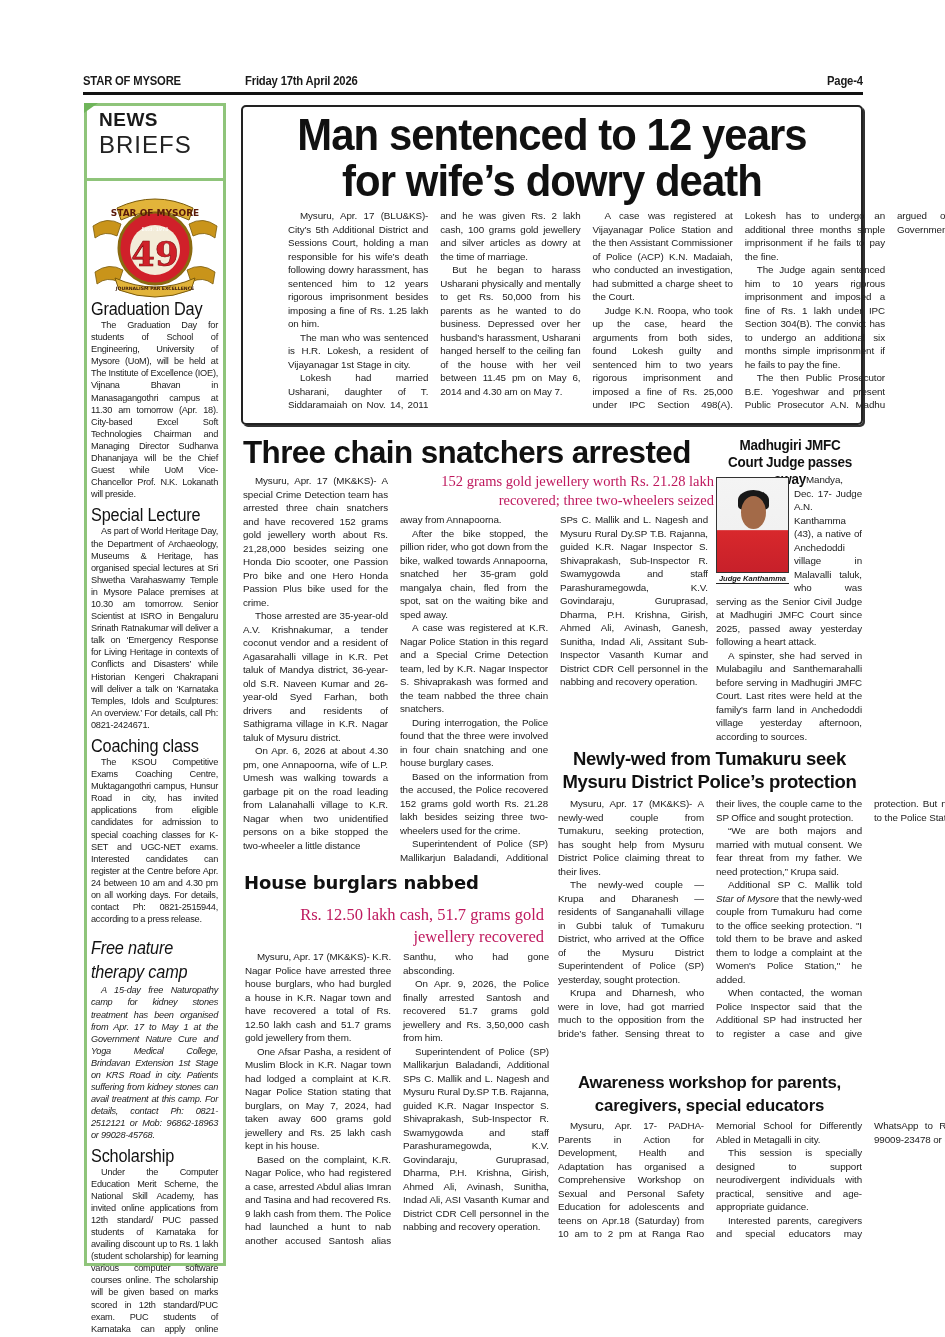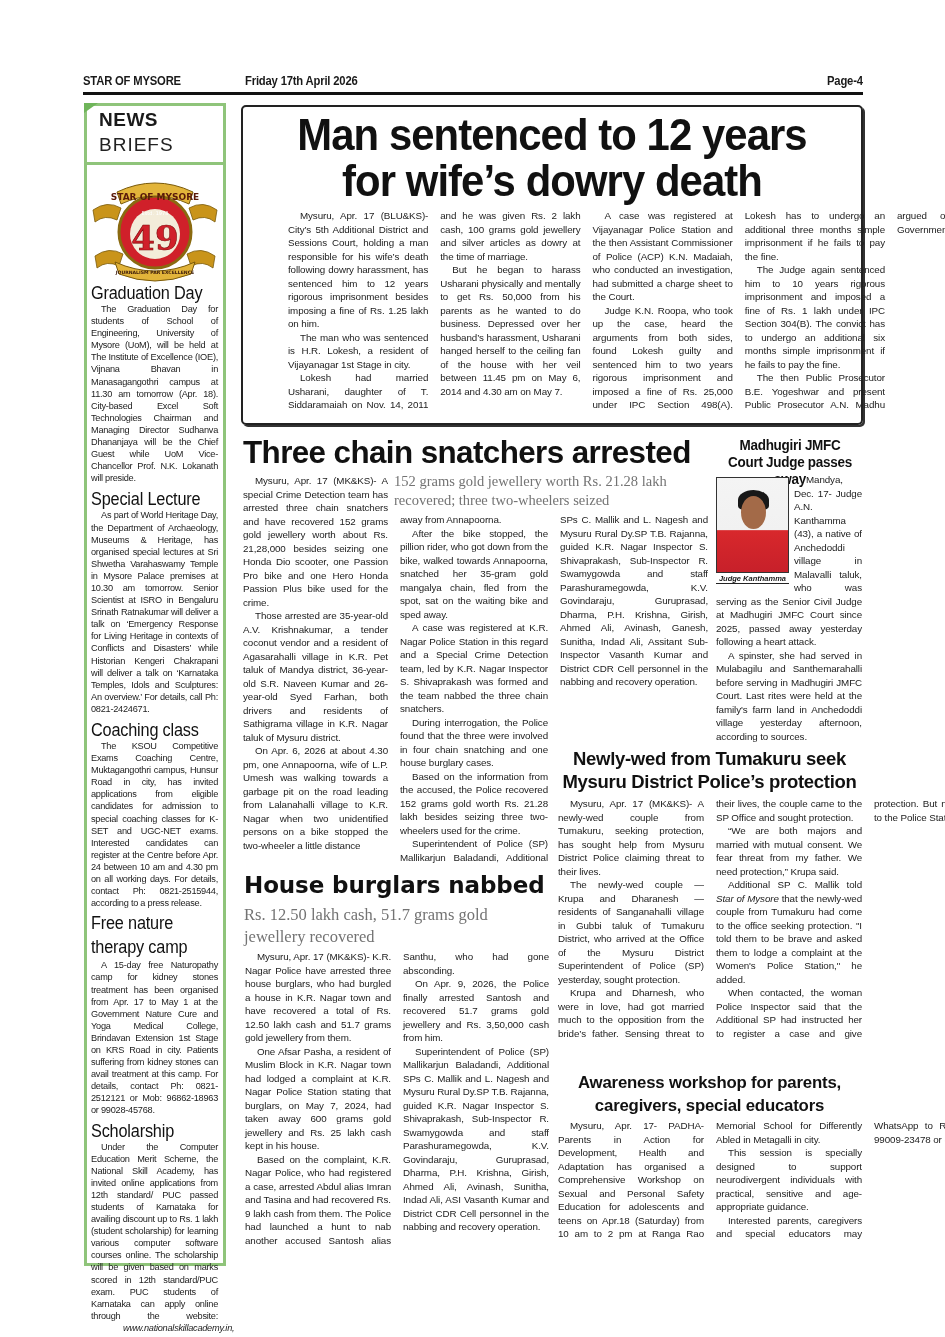--- a/index.html
+++ b/index.html
@@ -8,56 +8,56 @@
 
   .masthead { position: absolute; left: 83px; top: 74px; width: 780px; height: 18px; font-family: "Liberation Sans", sans-serif; font-weight: bold; font-size: 12.5px; letter-spacing: -0.2px; }
   .masthead .paper { position: absolute; left: 0; top: 0; transform: scaleX(0.9); transform-origin: left; }
   .masthead .date { position: absolute; left: 162px; top: 0; transform: scaleX(0.9); transform-origin: left; }
   .masthead .page { position: absolute; right: 0; top: 0; transform: scaleX(0.9); transform-origin: right; }
   .rule { position: absolute; left: 83px; top: 92px; width: 780px; height: 3px; background: #111; }
 
   
   .briefs { position: absolute; left: 84px; top: 103px; width: 142px; height: 1163px; border: 3px solid #8fc47a; background: #fff; }
   .briefs .corner { position: absolute; left: -3px; top: -3px; width: 0; height: 0; border-top: 10px solid #6fb55a; border-right: 14px solid transparent; }
-  .briefs-head { height: 59px; border-bottom: 3px solid #8fc47a; padding-left: 12px; padding-top: 3px; }
+  .briefs-head { height: 75px; border-bottom: 3px solid #8fc47a; padding-left: 12px; padding-top: 3px; }
   .briefs-head .news { font-weight: bold; font-size: 19px; letter-spacing: 0.5px; line-height: 22px; }
-  .briefs-head .br { font-size: 19px; letter-spacing: 1px; line-height: 28px; color: #222; }
+  .briefs-head .br { font-size: 24px; letter-spacing: 1px; line-height: 28px; color: #222; }
   .logo { position: relative; height: 112px; margin-top: 5px; }
   .brief { padding: 0 5px 0 4px; }
   .brief h3 { font-weight: normal; font-size: 17.5px; line-height: 19px; color: #111; letter-spacing: -0.2px; transform: scaleX(0.93); transform-origin: left; white-space: nowrap; margin-top: 2px; }
   .brief p { font-size: 9.2px; line-height: 12.1px; text-align: justify; text-indent: 10px; letter-spacing: -0.25px; color: #222; }
   .brief p em { font-weight: normal; font-style: italic; margin-left: 32px; }
 
   
   .lead { position: absolute; left: 241px; top: 105px; width: 622px; height: 320px; border: 2px solid #222; border-radius: 5px; box-shadow: 2px 2px 0 #333; }
   .lead h1 { text-align: center; font-family: "Liberation Sans", sans-serif; font-weight: bold; font-size: 45px; line-height: 46px; letter-spacing: -1px; margin-top: 5px; color: #111; transform: scaleX(0.93); }
   .cols { column-gap: 12px; column-fill: auto; }
   .cols p { font-size: 9.8px; line-height: 13.5px; text-align: justify; text-indent: 12px; letter-spacing: -0.1px; color: #222; }
   .lead .cols { position: absolute; left: 13px; top: 102px; width: 597px; height: 214px; column-count: 4; margin-left: 32px; }
 
   .headline { position: absolute; font-family: "Liberation Sans", sans-serif; font-weight: bold; color: #111; white-space: nowrap; }
-  .subdeck { position: absolute; font-family: "Liberation Serif", serif; color: #737373; text-align: left; }
+  .subdeck { position: absolute; font-family: "Liberation Serif", serif; color: #be185d; text-align: right; }
 
   .chain-h { left: 243px; top: 434px; font-size: 32px; letter-spacing: -0.6px; transform: scaleX(0.98); transform-origin: left; }
   .chain-deck { left: 394px; top: 472px; width: 320px; font-size: 14.5px; line-height: 19px; }
   .chain-col1 { position: absolute; left: 243px; top: 474px; width: 145px; height: 395px; }
   .chain-col23 { position: absolute; left: 400px; top: 513px; width: 308px; height: 356px; column-count: 2; }
 
   .judge-h { left: 716px; top: 437px; width: 148px; text-align: center; font-size: 14.5px; line-height: 17px; letter-spacing: -0.3px; white-space: normal; transform: scaleX(0.93); transform-origin: center; }
   .judge-body { position: absolute; left: 716px; top: 473px; width: 146px; height: 270px; }
   .judge-photo { float: left; width: 73px; height: 109px; margin: 4px 5px 2px 0; }
   .judge-photo .img { width: 73px; height: 96px; border: 1px solid #333; background: linear-gradient(180deg, #f4f4f4 0%, #f1f1f1 55%, #d8282c 56%, #c7202a 100%); position: relative; overflow: hidden; }
   .judge-photo .face { position: absolute; left: 24px; top: 18px; width: 25px; height: 33px; border-radius: 50%; background: #a36a48; }
   .judge-photo .hair { position: absolute; left: 21px; top: 12px; width: 31px; height: 20px; border-radius: 50% 50% 20% 20%; background: #181818; }
   .judge-photo .caption { font-size: 7.5px; font-style: italic; font-weight: bold; border-bottom: 1px solid #222; text-align: center; padding-top: 1px; }
 
   .tumk-h { left: 557px; top: 747px; width: 305px; text-align: center; font-size: 18.5px; line-height: 23px; letter-spacing: -0.3px; white-space: normal; }
   .tumk-cols { position: absolute; left: 558px; top: 797px; width: 304px; height: 268px; column-count: 2; }
 
-  .burg-h { left: 244px; top: 872px; font-size: 23px; letter-spacing: -0.1px; font-family: "DejaVu Sans", sans-serif; transform: scaleX(1.0); }
+  .burg-h { left: 244px; top: 872px; font-size: 18px; letter-spacing: -0.1px; font-family: "DejaVu Sans", sans-serif; transform: scaleX(1.0); }
   .burg-deck { left: 244px; top: 904px; width: 300px; font-size: 16.5px; line-height: 22px; }
   .burg-cols { position: absolute; left: 245px; top: 950px; width: 304px; height: 312px; column-count: 2; }
 
   .aw-h { left: 557px; top: 1071px; width: 305px; text-align: center; font-size: 16.8px; line-height: 23px; letter-spacing: -0.2px; white-space: normal; }
   .aw-cols { position: absolute; left: 558px; top: 1119px; width: 304px; height: 148px; column-count: 2; }
 </style>
 </head>
 <body>
 
 <div class="masthead">
@@ -96,21 +96,21 @@
     <p>The Graduation Day for students of School of Engineering, University of Mysore (UoM), will be held at The Institute of Excellence (IOE), Vijnana Bhavan in Manasagangothri campus at 11.30 am tomorrow (Apr. 18). City-based Excel Soft Technologies Chairman and Managing Director Sudhanva Dhananjaya will be the Chief Guest while UoM Vice-Chancellor Prof. N.K. Lokanath will preside.</p>
   </div>
   <div class="brief" style="margin-top:6px;">
     <h3>Special Lecture</h3>
     <p>As part of World Heritage Day, the Department of Archaeology, Museums &amp; Heritage, has organised special lectures at Sri Shwetha Varahaswamy Temple in Mysore Palace premises at 10.30 am tomorrow. Senior Scientist at ISRO in Bengaluru Srinath Ratnakumar will deliver a talk on ‘Emergency Response for Living Heritage in contexts of Conflicts and Disasters’ while Historian Kengeri Chakrapani will deliver a talk on ‘Karnataka Temples, Idols and Sculptures: An overview.’ For details, call Ph: 0821-2424671.</p>
   </div>
   <div class="brief" style="margin-top:6px;">
     <h3>Coaching class</h3>
     <p>The KSOU Competitive Exams Coaching Centre, Muktagangothri campus, Hunsur Road in city, has invited applications from eligible candidates for admission to special coaching classes for K-SET and UGC-NET exams. Interested candidates can register at the Centre before Apr. 24 between 10 am and 4.30 pm on all working days. For details, contact Ph: 0821-2515944, according to a press release.</p>
   </div>
-  <div class="brief" style="margin-top:2px;">
+  <div class="brief" style="margin-top:11px;font-style:italic;">
     <h3 style="white-space:normal; width:110px; line-height:24px;">Free nature therapy camp</h3>
     <p>A 15-day free Naturopathy camp for kidney stones treatment has been organised from Apr. 17 to May 1 at the Government Nature Cure and Yoga Medical College, Brindavan Extension 1st Stage on KRS Road in city. Patients suffering from kidney stones can avail treatment at this camp. For details, contact Ph: 0821-2512121 or Mob: 96862-18963 or 99028-45768.</p>
   </div>
   <div class="brief" style="margin-top:5px;">
     <h3>Scholarship</h3>
     <p><span>Under the Computer Education Merit Scheme, the National Skill Academy, has invited online applications from 12th standard/ PUC passed students of Karnataka for availing discount up to Rs. 1 lakh (student scholarship) for learning various computer software courses online. The scholarship will be given based on marks scored in 12th standard/PUC exam. PUC students of Karnataka can apply online through the website: </span><em>www.nationalskillacademy.in,</em></p>
   </div>
 </div>
 
 <div class="lead">

